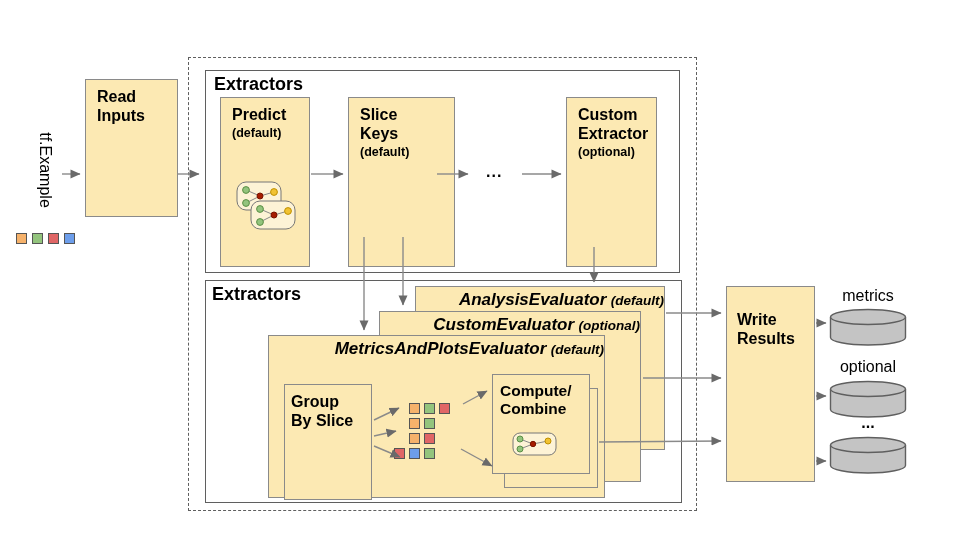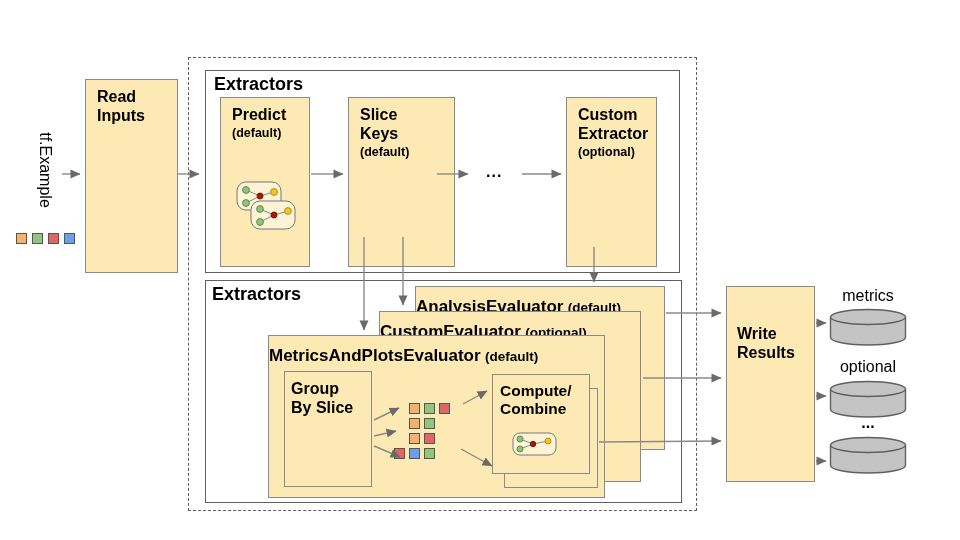--- a/index.html
+++ b/index.html
@@ -8,21 +8,21 @@
     font-family:"Liberation Sans",sans-serif;color:#000;overflow:hidden;
   }
   .abs{position:absolute;}
   .ybox{position:absolute;background:var(--box_fill);border:1.2px solid var(--box_border);box-sizing:border-box;}
   .wbox{position:absolute;background:#fff;border:1.5px solid var(--container_border);box-sizing:border-box;}
   .dashedbox{position:absolute;border:1.6px dashed var(--container_border);box-sizing:border-box;background:transparent;}
   .pipeline-title{position:absolute;font-weight:bold;font-size:17px;}
   .section-title{position:absolute;font-weight:bold;font-size:18px;}
   .bname{font-weight:bold;font-size:16px;line-height:1.18;white-space:pre-line;padding:8px 0 0 11px;}
   .qual{font-weight:bold;font-size:12.5px;padding:1px 0 0 11px;}
-  .eval-title{text-align:left;padding-top:10px;white-space:nowrap;}
+  .eval-title{text-align:right;padding-top:3px;white-space:nowrap;font-style:italic;}
   .eval-title .nm{font-weight:bold;font-size:17px;}
   .eval-title .ql{font-weight:bold;font-size:13.5px;}
   .plain-label{position:absolute;font-size:16px;text-align:center;width:78px;}
   .dots-label{position:absolute;font-weight:bold;font-size:16px;letter-spacing:1px;}
   .rot-label{position:absolute;font-size:16px;transform:translate(-50%,-50%) rotate(90deg);white-space:nowrap;}
   .sq{display:inline-block;width:11px;height:11px;border:1px solid #555;box-sizing:border-box;}
   .sq-row{height:11px;margin-bottom:4px;display:flex;gap:4px;}
   .sq-row.indent{margin-left:15px;}
   #input-squares{position:absolute;left:16px;top:233px;display:flex;gap:5px;}
   #slice-grid{position:absolute;left:394px;top:403px;z-index:7;}
@@ -35,21 +35,21 @@
 <div id="canvas">
 
   <div class="rot-label" style="left:45px;top:170px;">tf.Example</div>
   <div id="input-squares">
       <span class="sq" style="background: rgb(246, 178, 107);"></span>
       <span class="sq" style="background: rgb(147, 196, 125);"></span>
       <span class="sq" style="background: rgb(224, 102, 102);"></span>
       <span class="sq" style="background: rgb(109, 158, 235);"></span>
     </div>
 
-  <div class="ybox z2" style="left:85px;top:79px;width:93px;height:194px;">
+  <div class="ybox z2" style="left:85px;top:79px;width:93px;height:138px;">
     <div class="bname">Read
 Inputs</div>
   </div>
 
   <div class="dashedbox z1" style="left:188px;top:57px;width:509px;height:454px;"></div>
 
   <div class="wbox z1" style="left:205px;top:70px;width:475px;height:203px;"></div>
   <div class="section-title z2" style="left:214px;top:74px;">Extractors</div>
 
   <div class="ybox z2" style="left:220px;top:97px;width:90px;height:170px;">
@@ -111,21 +111,21 @@
     </div>
   </div>
 
   <div class="ybox z4" style="left:268px;top:335px;width:337px;height:163px;">
     <div class="eval-title">
       <span class="nm">MetricsAndPlotsEvaluator</span>
       <span class="ql">(default)</span>
     </div>
   </div>
 
-  <div class="ybox z5" style="left:284px;top:371px;width:88px;height:116px;">
+  <div class="ybox z5" style="left:284px;top:384px;width:88px;height:116px;">
     <div class="bname" style="padding:8px 0 0 6px;">Group
 By Slice</div>
   </div>
 
   <div id="slice-grid">
       <div class="sq-row indent">
         <span class="sq" style="background: rgb(246, 178, 107);"></span>
         <span class="sq" style="background: rgb(147, 196, 125);"></span>
         <span class="sq" style="background: rgb(224, 102, 102);"></span>
       </div>
@@ -154,21 +154,21 @@
     <line x1="8" y1="7" x2="21" y2="12" stroke="#888" stroke-width="1"></line>
     <line x1="8" y1="17" x2="21" y2="12" stroke="#888" stroke-width="1"></line>
     <line x1="21" y1="12" x2="36" y2="9" stroke="#888" stroke-width="1"></line>
     <circle cx="8" cy="7" r="3" style="fill:var(--node_green);stroke:#5b8f45;stroke-width:1"></circle>
     <circle cx="8" cy="17" r="3" style="fill:var(--node_green);stroke:#5b8f45;stroke-width:1"></circle>
     <circle cx="21" cy="12" r="2.7" style="fill:var(--node_red);stroke:#7a1400;stroke-width:1"></circle>
     <circle cx="36" cy="9" r="3" style="fill:var(--node_yellow);stroke:#bf9000;stroke-width:1"></circle>
   </svg>
 
   <div class="ybox z2" style="left:726px;top:286px;width:89px;height:196px;">
-    <div class="bname" style="padding:24px 0 0 10px;margin-top:14px;">Write
+    <div class="bname" style="padding:24px 0 0 10px;">Write
 Results</div>
   </div>
 
   <div class="plain-label" style="left:829px;top:287px;">metrics</div>
   <svg class="abs" style="left:829px;top:308px;" width="78" height="39" viewBox="0 0 78 39">
     <path d="M1.5,9 v20.5 a37.5,7.5 0 0 0 75,0 V9" style="fill:var(--cylinder_fill);stroke:var(--container_border);stroke-width:1.4"></path>
     <ellipse cx="39" cy="9" rx="37.5" ry="7.5" style="fill:var(--cylinder_fill);stroke:var(--container_border);stroke-width:1.4"></ellipse>
   </svg>
 
   <div class="plain-label" style="left:829px;top:358px;">optional</div>

